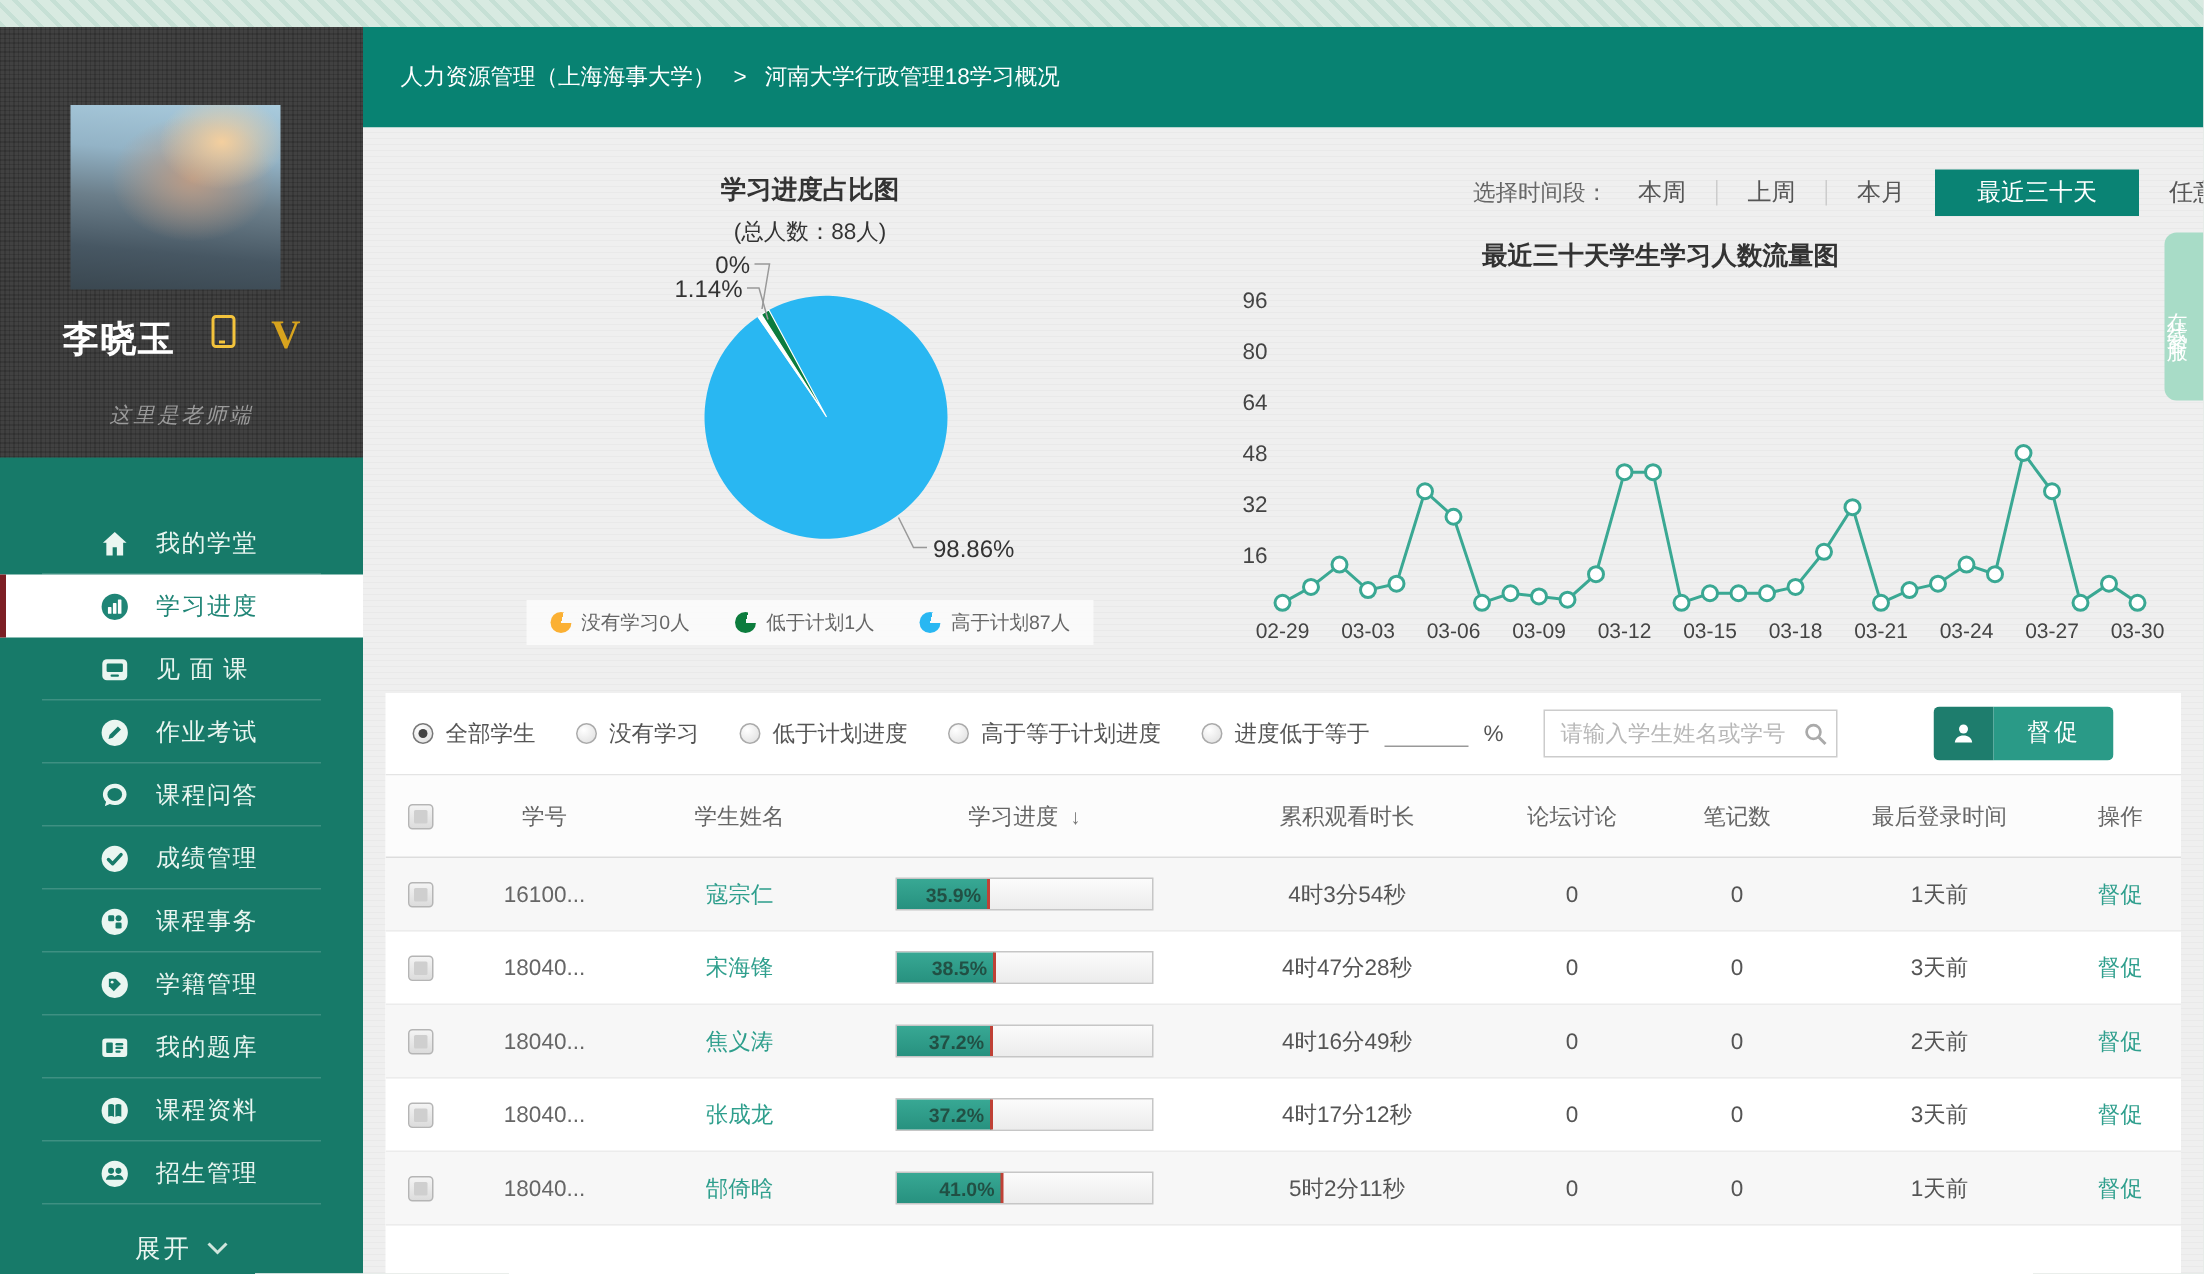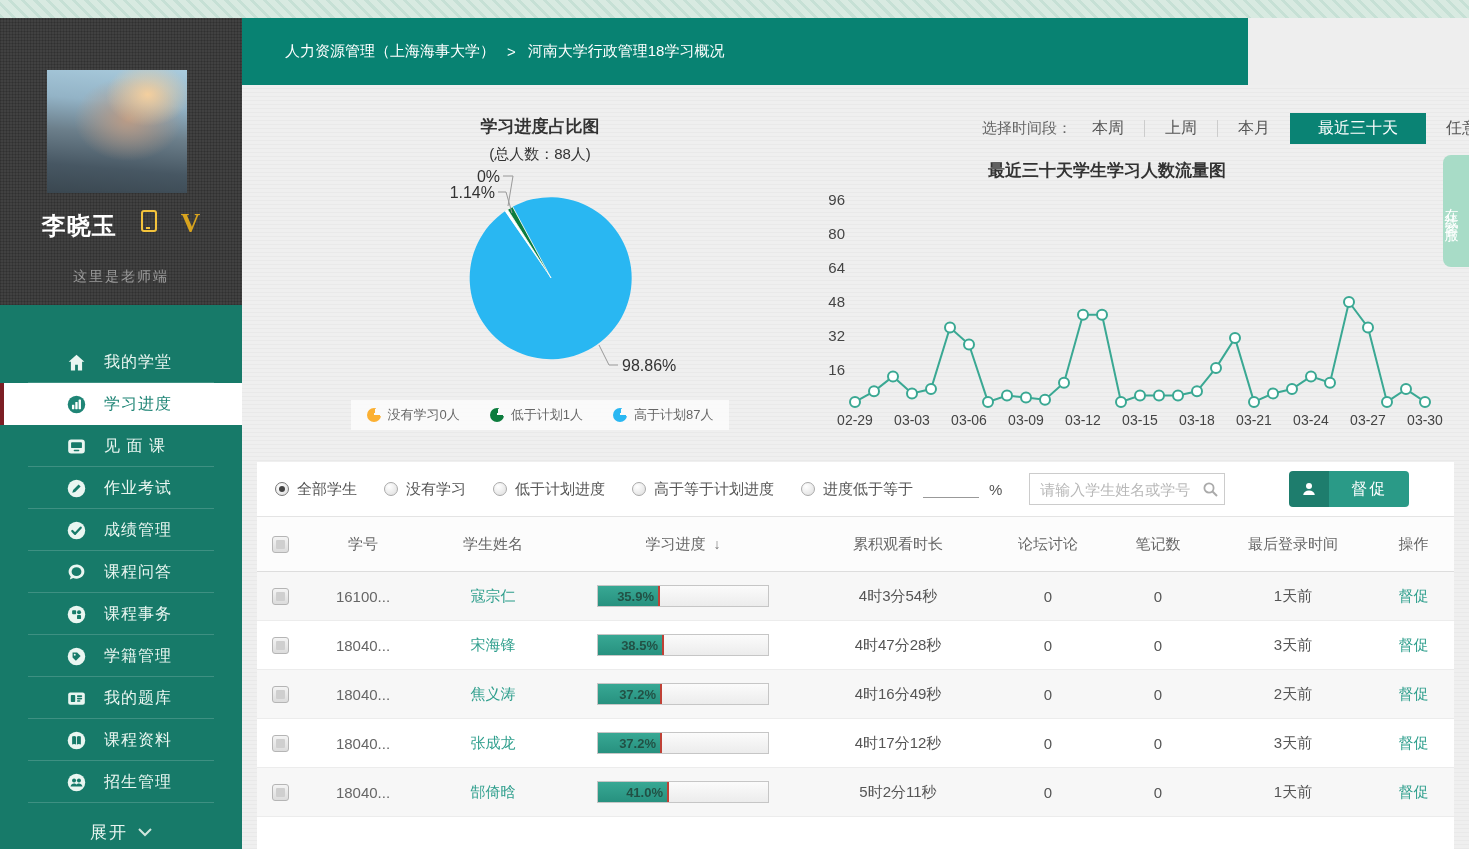--- a/index.html
+++ b/index.html
@@ -17,36 +17,36 @@
                      repeating-linear-gradient(90deg,rgba(0,0,0,.14) 0 1px,transparent 1px 3px);}
   .avatar{position:absolute;left:47px;top:52px;width:140px;height:123px;
     background:radial-gradient(60px 45px at 72% 20%,#f4cf9e 0%,rgba(244,207,158,0) 70%),
                radial-gradient(90px 70px at 58% 40%,#bb9b85 0%,rgba(187,155,133,0) 60%),
                linear-gradient(185deg,#a9cbdd 0%,#93b3c6 28%,#6c7f8b 52%,#475763 78%,#3a4750 100%);}
   .pname-row{position:absolute;left:0;right:0;top:192px;display:flex;align-items:flex-start;justify-content:center;gap:24px;}
   .pname{color:#fff;font-size:24px;font-weight:bold;letter-spacing:1px;}
   .phone-badge{display:inline-block;width:12px;height:18px;border:2px solid #f3c33c;border-radius:3px;position:relative;}
   .phone-badge::after{content:"";position:absolute;left:3px;bottom:1px;width:4px;height:2px;background:#f3c33c;}
   .v-badge{font-family:"Liberation Serif","DejaVu Serif",serif;font-weight:bold;font-size:27px;color:#d8a41e;line-height:1;}
-  .psub{position:absolute;left:0;right:0;top:250px;color:#9b9b9b;font-size:14px;letter-spacing:2px;}
+  .psub{position:absolute;left:0;right:0;top:250px;color:#9b9b9b;font-size:14px;letter-spacing:2px;font-style:italic;}
 
   .menu{padding-top:36px;}
   .menu-item{position:relative;height:42px;display:flex;align-items:center;gap:17px;padding-left:66px;
     color:#eaf6f1;font-size:16px;cursor:pointer;--ic:#177a69;letter-spacing:1px;}
   .menu-item::after{content:"";position:absolute;left:28px;right:28px;bottom:0;height:1px;background:rgba(255,255,255,.17);}
   .menu-item.active{background:#fff;color:#1f8576;border-left:4px solid #7c1e24;padding-left:62px;--ic:#fff;}
   .menu-item.active::after{display:none;}
   .micon{width:21px;height:21px;flex:0 0 21px;}
   .micon svg{width:21px;height:21px;display:block;}
   .expand{margin-top:10px;height:38px;display:flex;align-items:center;justify-content:center;gap:10px;
     color:#eaf6f1;font-size:17px;cursor:pointer;letter-spacing:2px;}
 
   
-  .topbar{position:absolute;left:242px;top:18px;width:1006px;height:67px;background:#088272;
-    display:flex;align-items:center;padding-left:43px;box-sizing:border-box;color:#fff;font-size:15px;gap:12px;}
+  .topbar{position:absolute;left:242px;top:18px;width:1227px;height:67px;background:#088272;
+    display:flex;align-items:center;padding-left:25px;box-sizing:border-box;color:#fff;font-size:15px;gap:12px;}
   .bc-link{cursor:pointer;}
 
   
   .content{position:absolute;left:242px;top:85px;width:1227px;height:764px;
     background:repeating-linear-gradient(180deg,#efefef 0 3px,#e9e9e9 3px 4px);}
 
   
   .pie-panel{position:absolute;left:48px;top:12px;width:500px;height:352px;}
   .pie-title{text-align:center;font-size:17px;font-weight:bold;color:#333;padding-top:18px;}
   .pie-sub{text-align:center;font-size:15px;color:#333;margin-top:7px;}
@@ -169,34 +169,34 @@
             <svg viewBox="0 0 24 24">
               <circle cx="12" cy="12" r="10" fill="currentColor"></circle>
               <path d="M7.2 16.8l.9-3.2 6.3-6.3 2.3 2.3-6.3 6.3z" fill="var(--ic)"></path>
             </svg>
           </span>
           <span class="mlabel">作业考试</span>
         </div>
         <div class="menu-item">
           <span class="micon">
             <svg viewBox="0 0 24 24">
-              <circle cx="12" cy="12" r="10" fill="currentColor"></circle>
-              <path d="M7.2 12.6l3.2 3.2 6.4-7" stroke="var(--ic)" stroke-width="2.6" fill="none" stroke-linecap="round" stroke-linejoin="round"></path>
-            </svg>
-          </span>
-          <span class="mlabel">成绩管理</span>
-        </div>
-        <div class="menu-item">
-          <span class="micon">
-            <svg viewBox="0 0 24 24">
               <path d="M21 11a9 8.2 0 1 0-15.6 5.6L4.4 20l3.8-1.7A9 8.2 0 0 0 21 11z" fill="currentColor"></path>
               <ellipse cx="12" cy="11" rx="5.6" ry="5" fill="var(--ic)"></ellipse>
             </svg>
           </span>
           <span class="mlabel">课程问答</span>
+        </div>
+        <div class="menu-item">
+          <span class="micon">
+            <svg viewBox="0 0 24 24">
+              <circle cx="12" cy="12" r="10" fill="currentColor"></circle>
+              <path d="M7.2 12.6l3.2 3.2 6.4-7" stroke="var(--ic)" stroke-width="2.6" fill="none" stroke-linecap="round" stroke-linejoin="round"></path>
+            </svg>
+          </span>
+          <span class="mlabel">成绩管理</span>
         </div>
         <div class="menu-item">
           <span class="micon">
             <svg viewBox="0 0 24 24">
               <circle cx="12" cy="12" r="10" fill="currentColor"></circle>
               <rect x="7" y="7" width="4.6" height="4.6" rx="1" fill="var(--ic)"></rect>
               <rect x="12.6" y="12.6" width="4.6" height="4.6" rx="1" fill="var(--ic)"></rect>
               <rect x="12.6" y="7" width="4.6" height="4.6" rx="2.3" fill="var(--ic)"></rect>
             </svg>
           </span>

